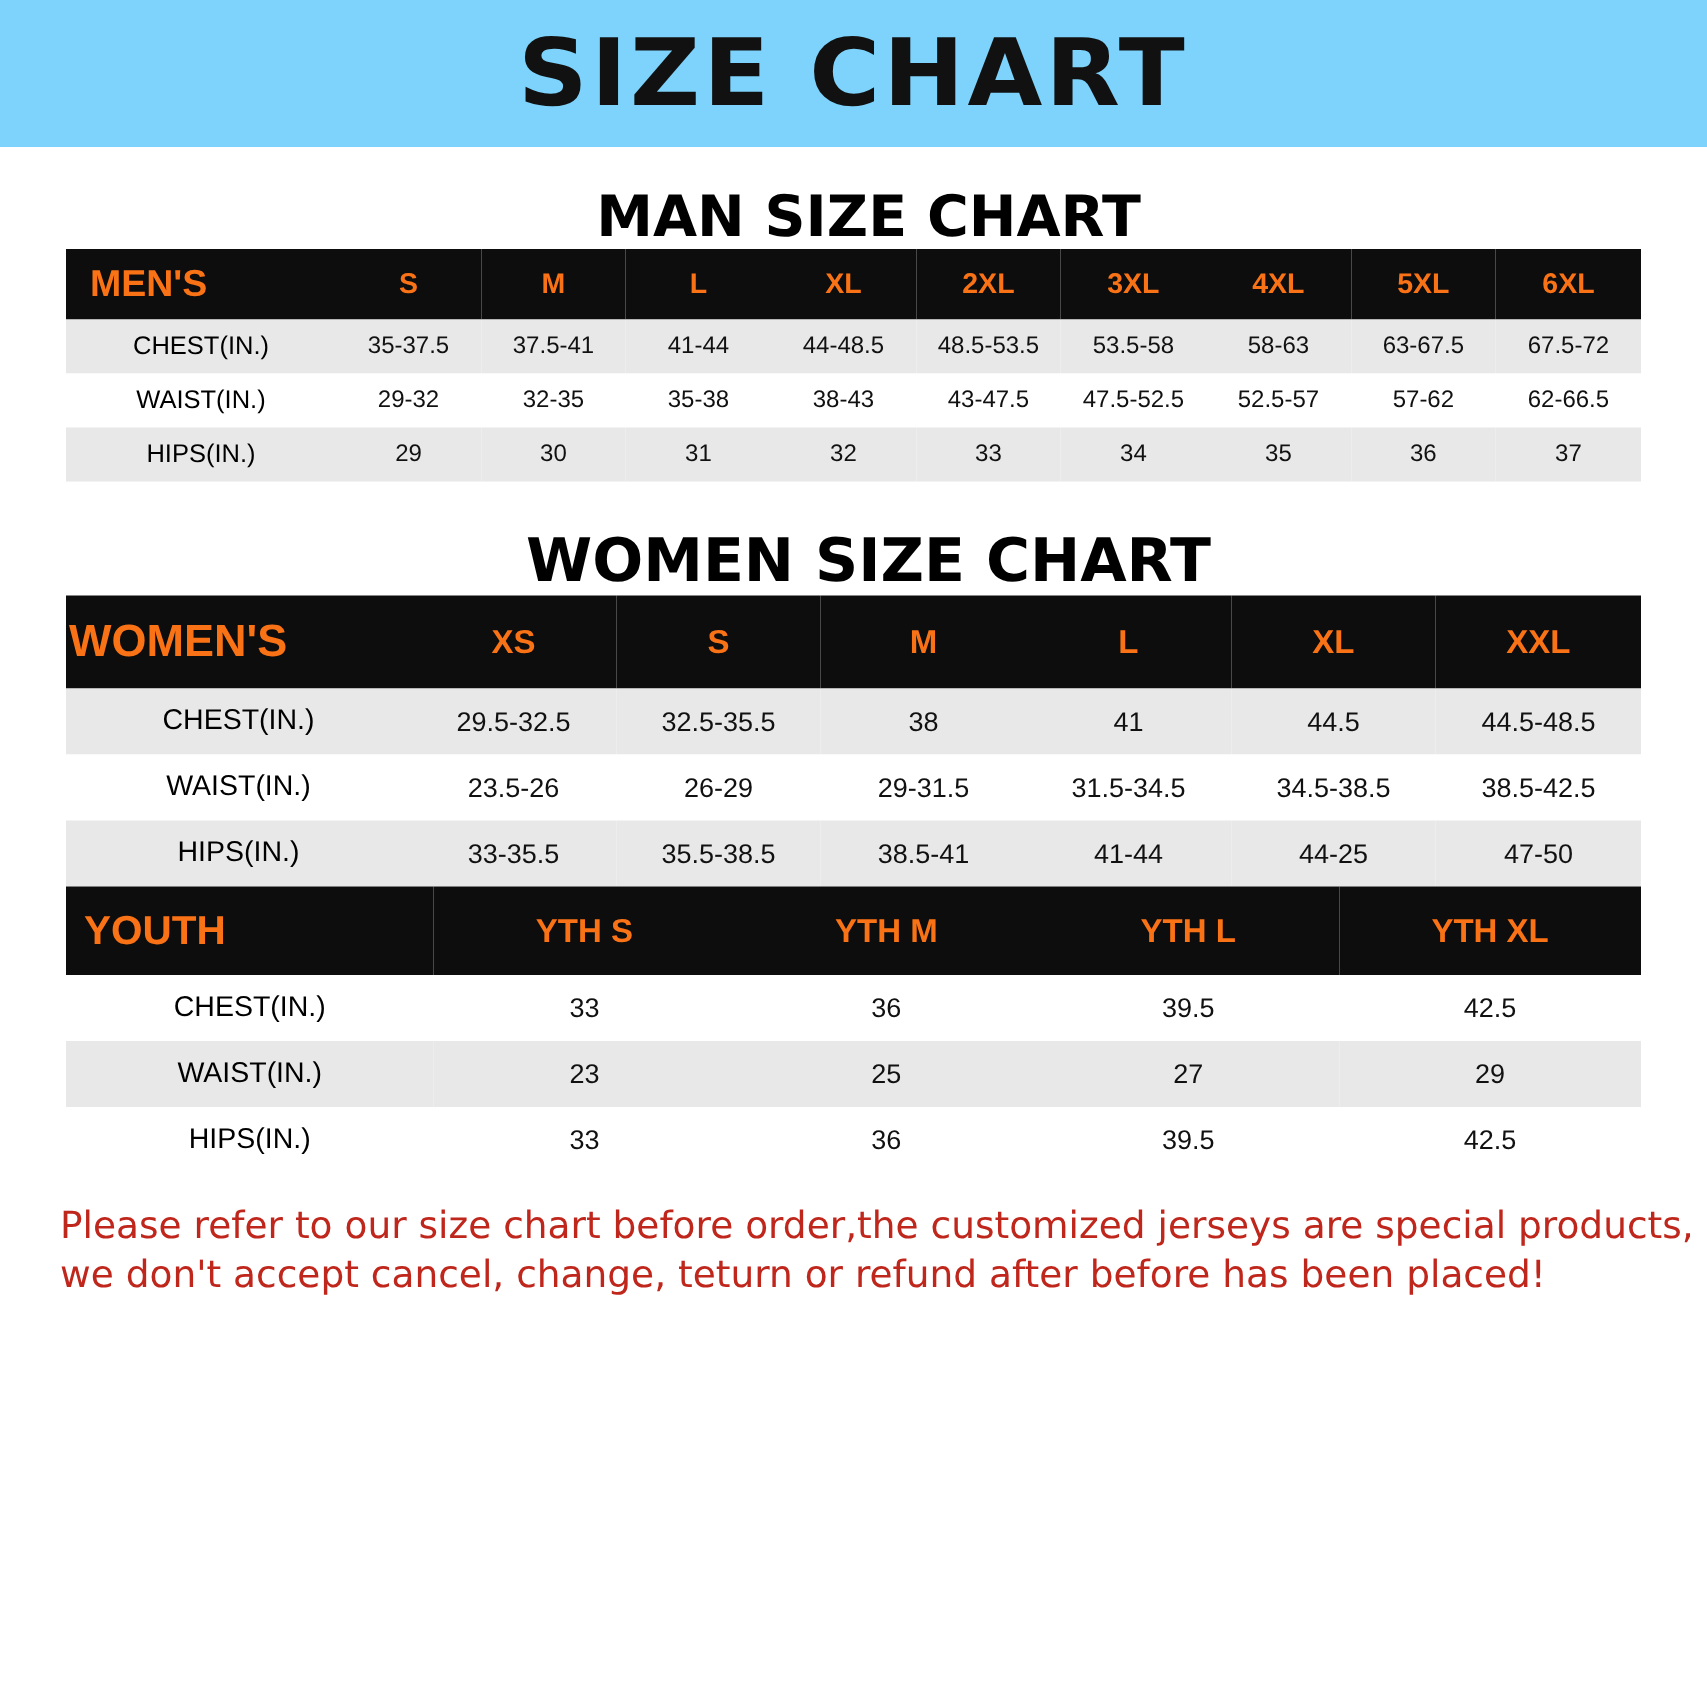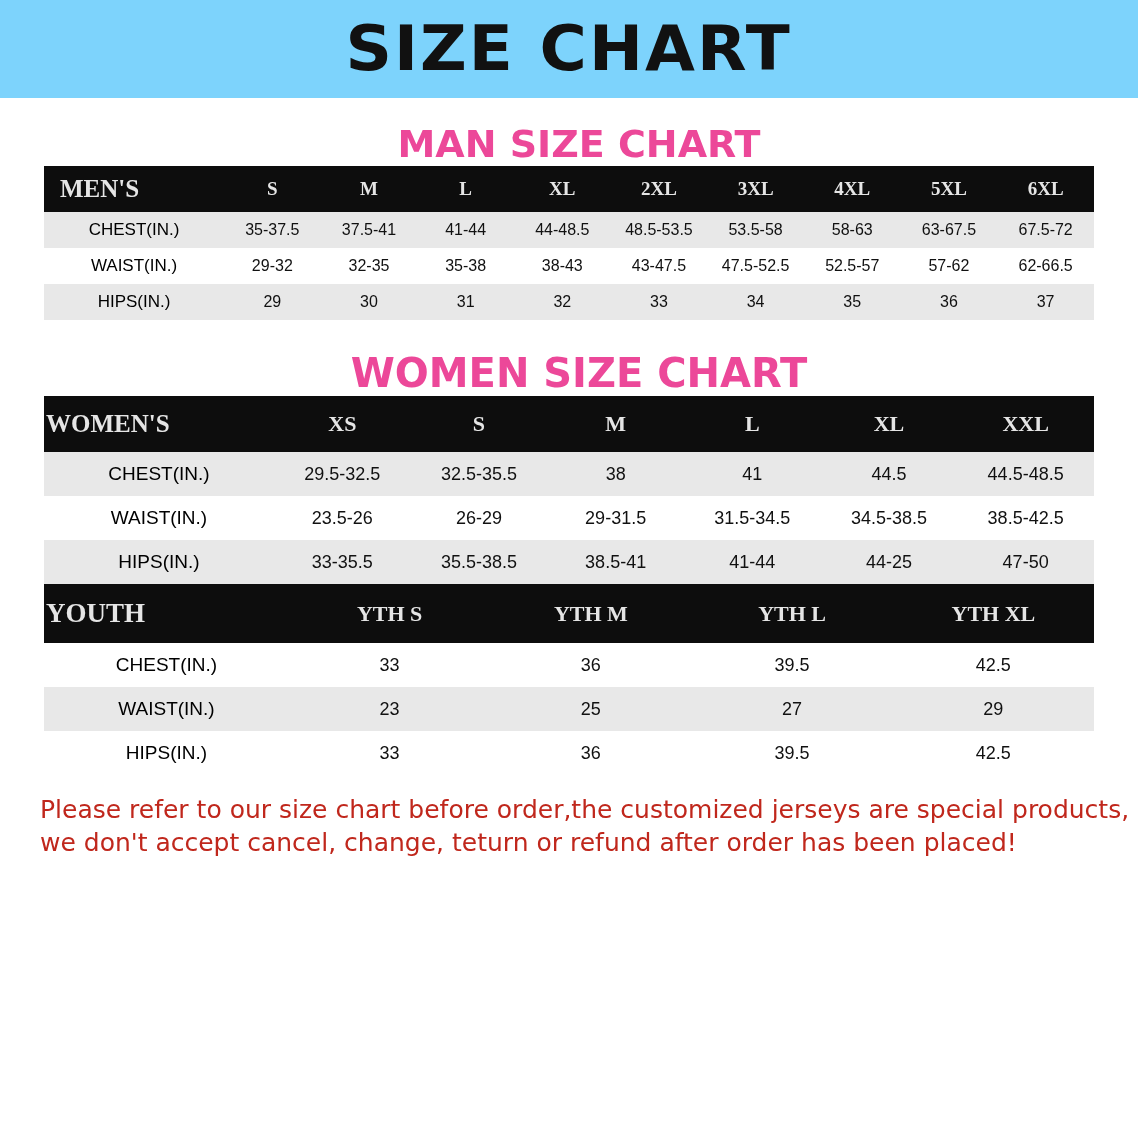--- a/index.html
+++ b/index.html
@@ -30,38 +30,38 @@
     letter-spacing: 2px;
     color: #111111;
     line-height: 1;
     transform: scaleX(1.04);
   }
   
   .section-title {
     text-align: center;
     font-family: "DejaVu Sans", sans-serif;
     font-weight: bold;
-    color: #ec4899;
+    color: #000000;
     letter-spacing: 0px;
     margin-left: 20px;
   }
   .t-man   { font-size: 38px; margin-top: 24px; }
   .t-women { font-size: 40px; margin-top: 30px; }
   .t-youth { font-size: 40px; margin-top: 30px; }
 
   
   table {
     border-collapse: collapse;
     table-layout: fixed;
   }
   .tbl-wrap { display: flex; justify-content: center; }
   .chart-table thead th {
     background: #0d0d0d;
-    color: #e5e5e5;
-    font-family: Liberation Serif, serif;
+    color: #f97316;
+    font-family: Liberation Sans, sans-serif;
     font-weight: bold;
     text-align: center;
     padding: 9px 2px;
   }
   .chart-table thead th.rowhead {
     text-align: left;
     padding-left: 16px;
   }
   .chart-table tbody td {
     text-align: center;
@@ -78,27 +78,27 @@
   
   #men-table { width: 1050px; }
   #men-table thead th { font-size: 19px; }
   #men-table thead th.rowhead { font-size: 25px; }
   #men-table tbody td { font-size: 16px; padding: 8px 1px; }
   #men-table tbody td.rowhead { font-size: 17px; }
 
   
   #women-table { width: 1050px; }
   #women-table thead th { font-size: 22px; padding: 14px 2px; }
-  #women-table thead th.rowhead { font-size: 25px; }
+  #women-table thead th.rowhead { font-size: 30px; }
   #women-table tbody td { font-size: 18px; padding: 11px 1px; }
   #women-table tbody td.rowhead { font-size: 19px; }
 
   
   #youth-table { width: 1050px; }
-  #youth-table thead th { font-size: 22px; padding: 14px 2px; }
+  #youth-table thead th { font-size: 22px; padding: 14px 12px; }
   #youth-table thead th.rowhead { font-size: 27px; }
   #youth-table tbody td { font-size: 18px; padding: 11px 1px; }
   #youth-table tbody td.rowhead { font-size: 19px; }
 
   
   .note {
     margin: 18px 40px 0 40px;
     color: #c0271c;
     font-family: "DejaVu Sans", sans-serif;
     font-size: 25px;
@@ -252,16 +252,16 @@
             <td>36</td>
             <td>39.5</td>
             <td>42.5</td>
           </tr>
         </tbody>
     </table>
   </div>
 
   <div class="note">
     <span class="line">Please refer to our size chart before order,the customized jerseys are special products,</span>
-    <span class="line">we don't accept cancel, change, teturn or refund after order has been placed!</span>
+    <span class="line">we don't accept cancel, change, teturn or refund after before has been placed!</span>
   </div>
 
 </div>
 
 </body></html>

